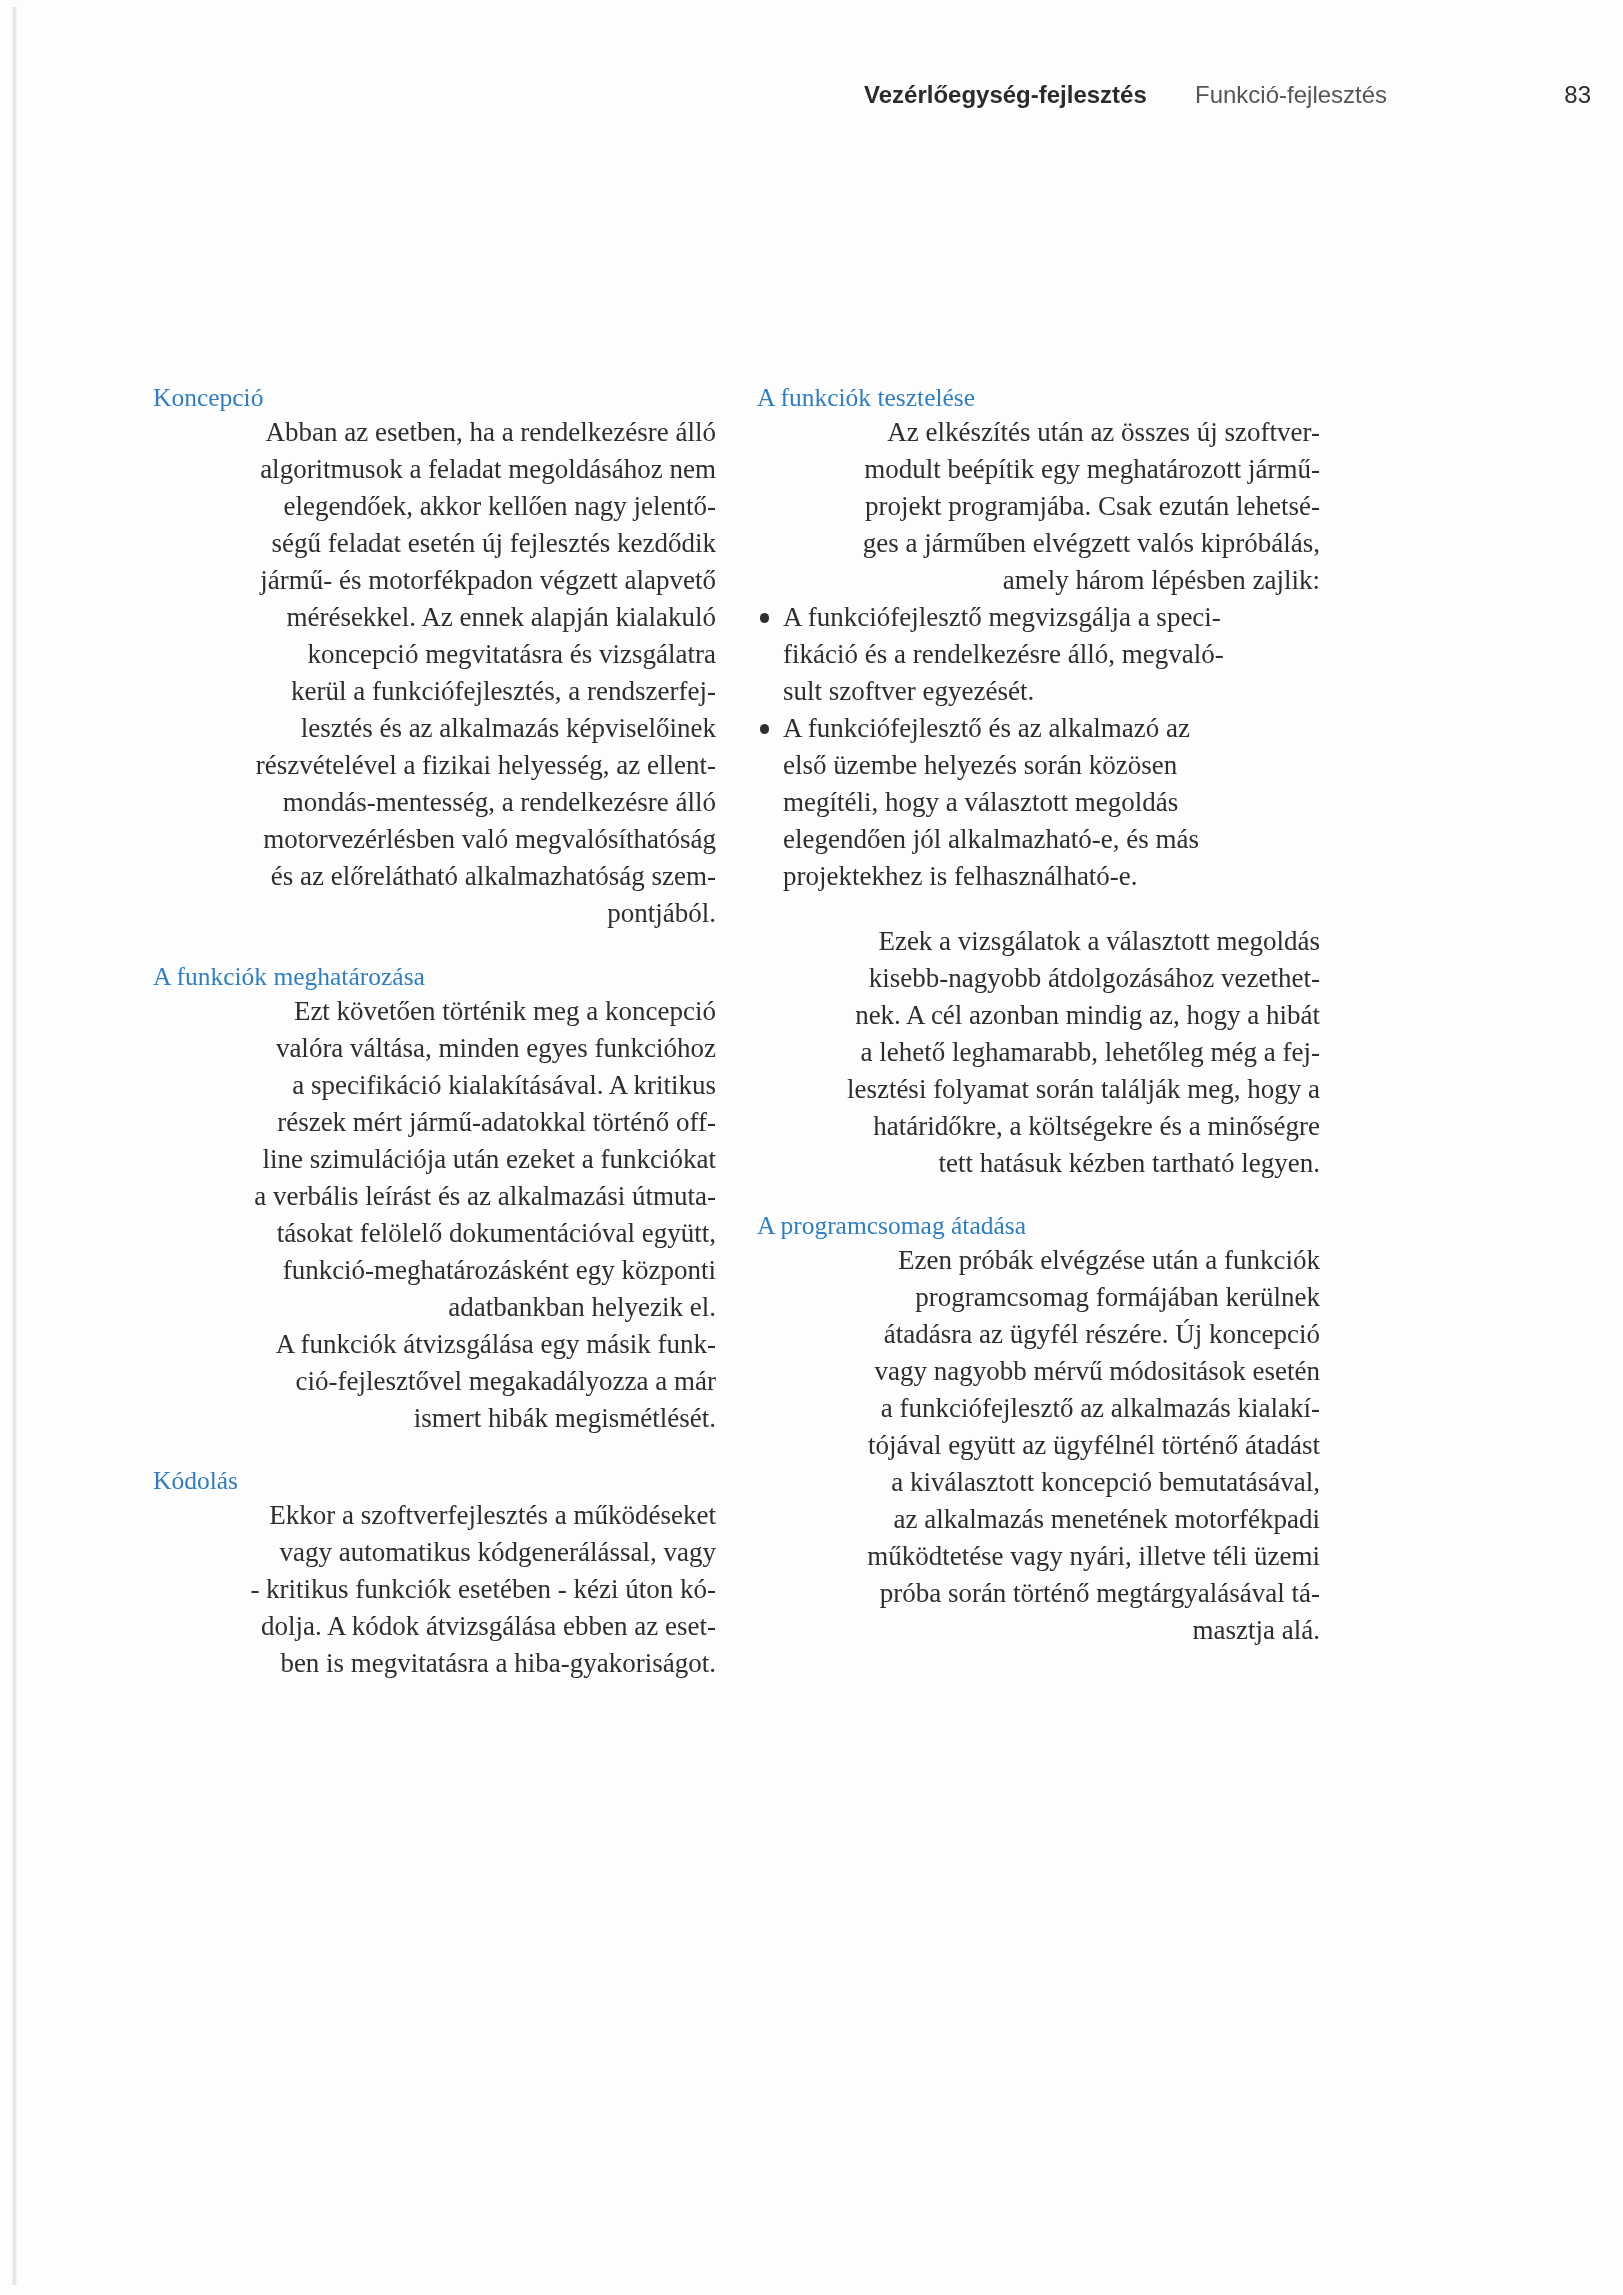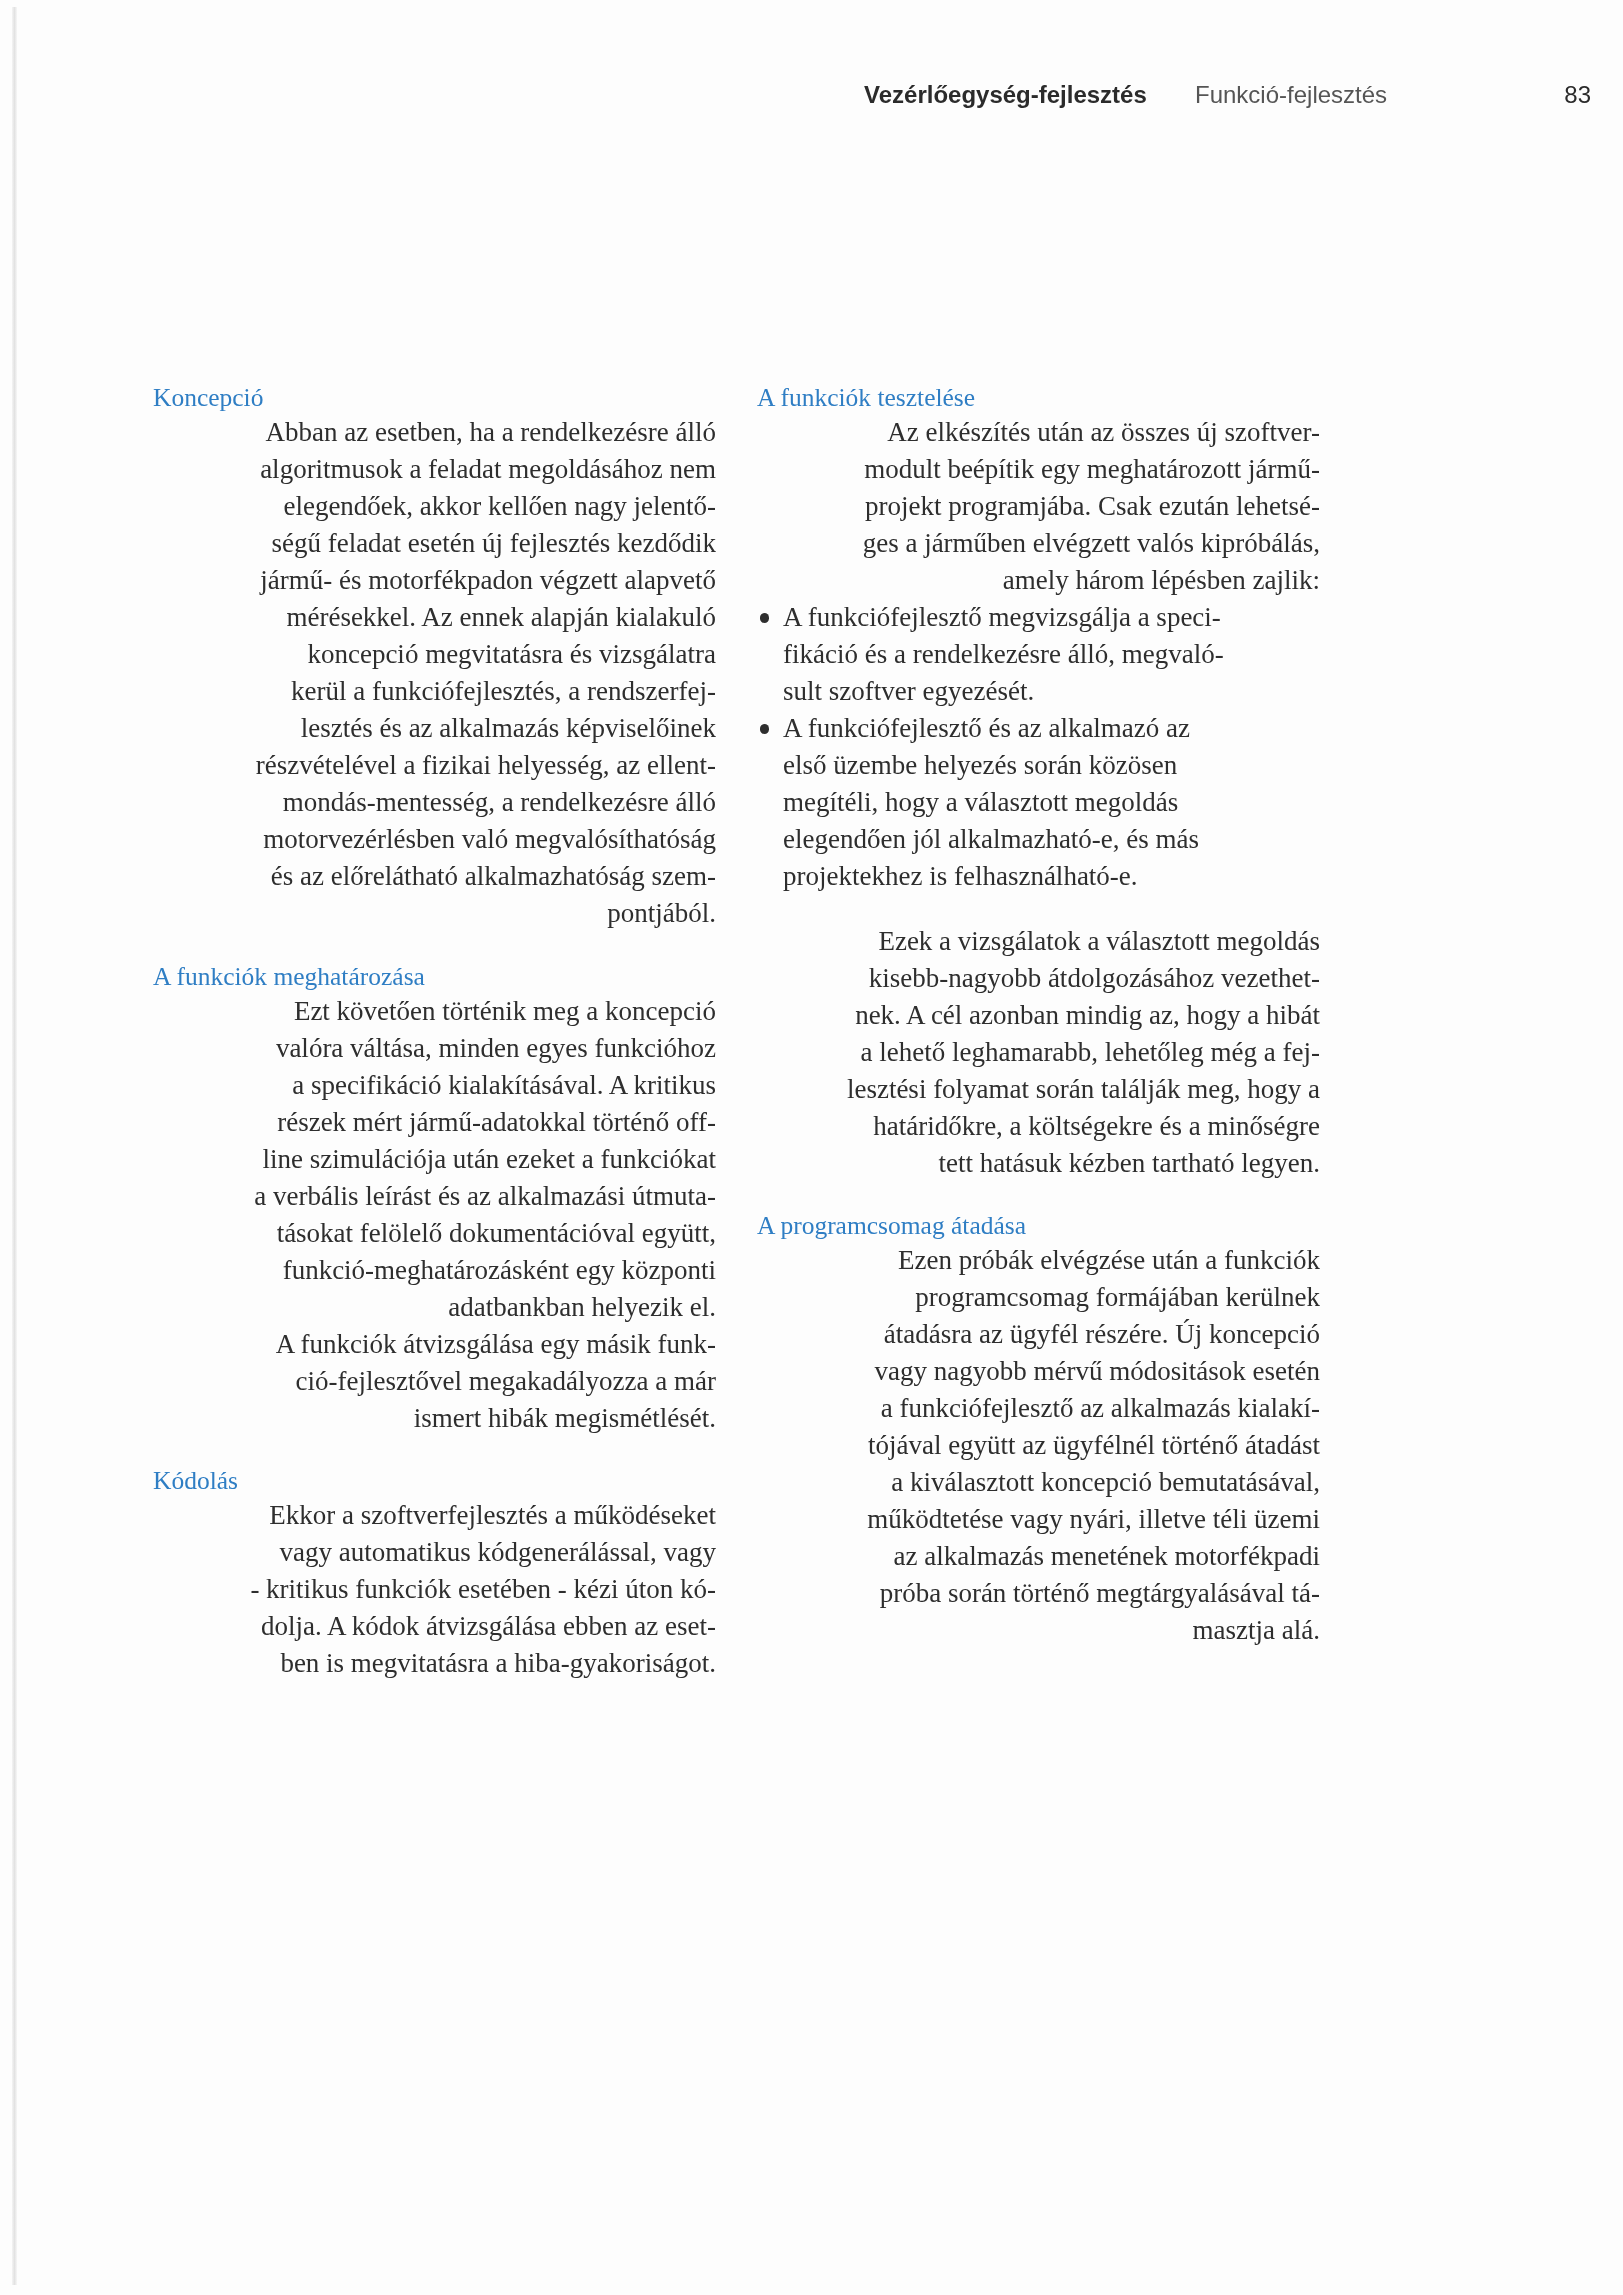--- a/index.html
+++ b/index.html
@@ -148,20 +148,20 @@
   <section>
     <h3 class="h">A programcsomag átadása</h3>
     <p>
         <span class="line">Ezen próbák elvégzése után a funkciók</span>
         <span class="line">programcsomag formájában kerülnek</span>
         <span class="line">átadásra az ügyfél részére. Új koncepció</span>
         <span class="line">vagy nagyobb mérvű módositások esetén</span>
         <span class="line">a funkciófejlesztő az alkalmazás kialakí-</span>
         <span class="line">tójával együtt az ügyfélnél történő átadást</span>
         <span class="line">a kiválasztott koncepció bemutatásával,</span>
+        <span class="line">az alkalmazás menetének motorfékpadi</span>
         <span class="line">működtetése vagy nyári, illetve téli üzemi</span>
-        <span class="line">az alkalmazás menetének motorfékpadi</span>
         <span class="line">próba során történő megtárgyalásával tá-</span>
         <span class="line">masztja alá.</span>
       </p>
   </section>
 </div>
 
 
 </body></html>

